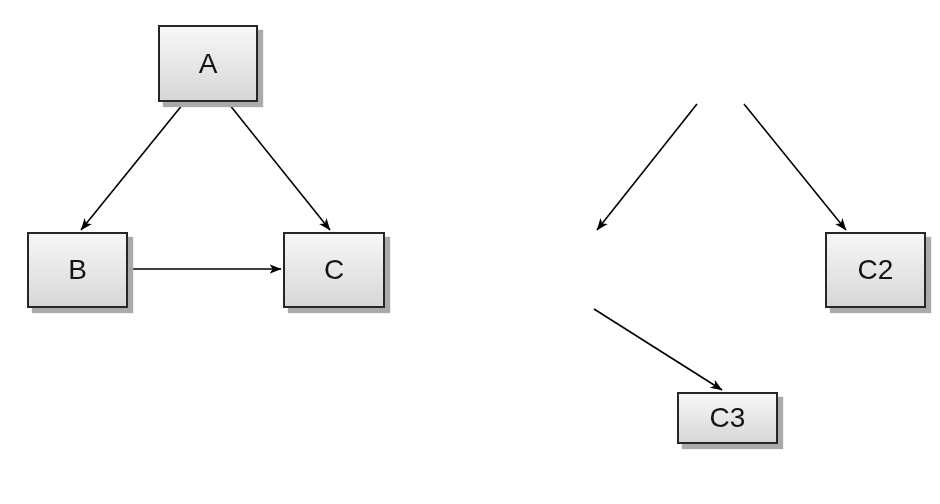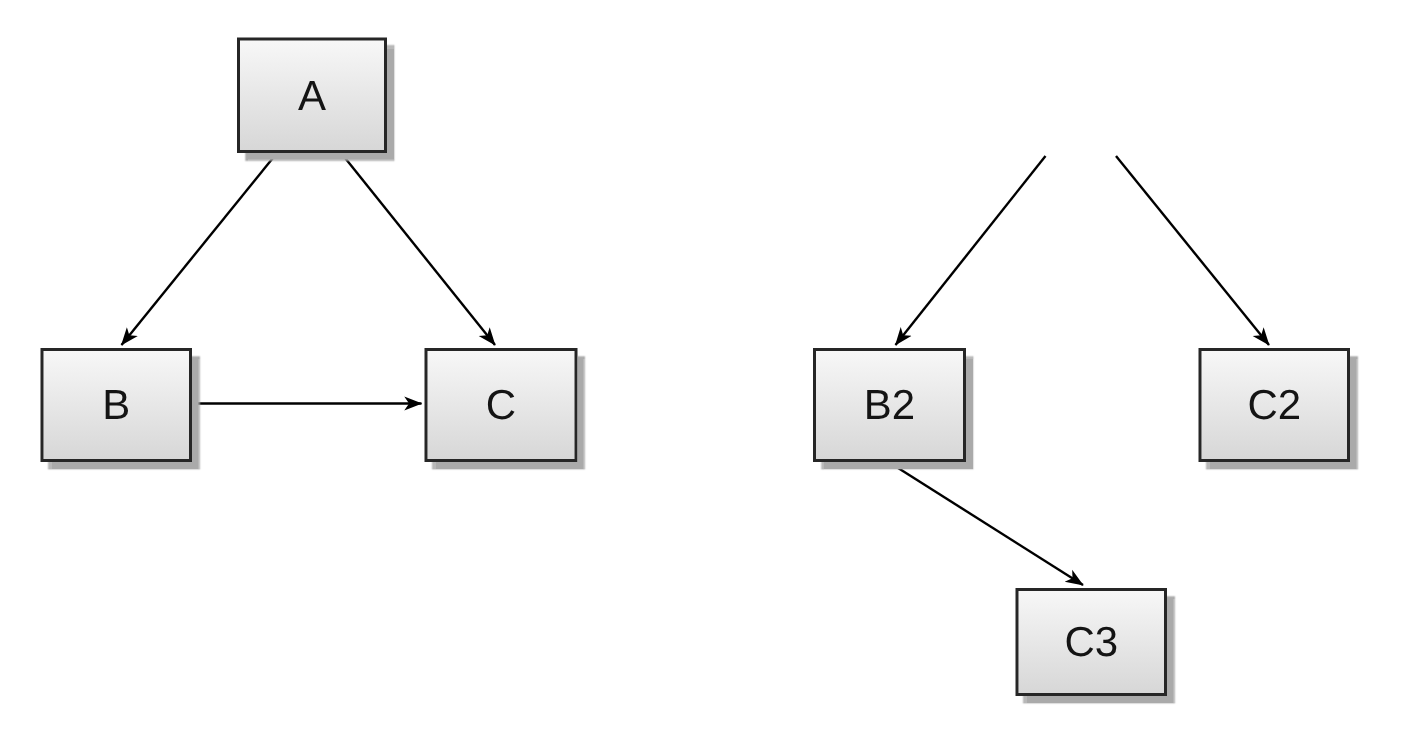--- a/index.html
+++ b/index.html
@@ -66,22 +66,19 @@
     </svg>
 <div class="node" style="left: 158px; top: 25px; width: 100px; height: 77px;">
       <span class="node-label">A</span>
     </div>
     <div class="node" style="left: 27px; top: 232px; width: 101px; height: 76px;">
       <span class="node-label">B</span>
     </div>
     <div class="node" style="left: 283px; top: 232px; width: 102px; height: 76px;">
       <span class="node-label">C</span>
     </div>
-    <div class="node" style="left: 542px; top: 232px; width: 102px; height: 76px;">
-      <span class="node-label">B2</span>
-    </div>
-    <div class="node" style="left: 799px; top: 232px; width: 101px; height: 76px;">
+    <div class="node" style="left: 825px; top: 232px; width: 101px; height: 76px;">
       <span class="node-label">C2</span>
     </div>
-    <div class="node" style="left: 677px; top: 392px; width: 101px; height: 72px;">
+    <div class="node" style="left: 677px; top: 392px; width: 101px; height: 52px;">
       <span class="node-label">C3</span>
     </div>
   </div>
 
 </body></html>

